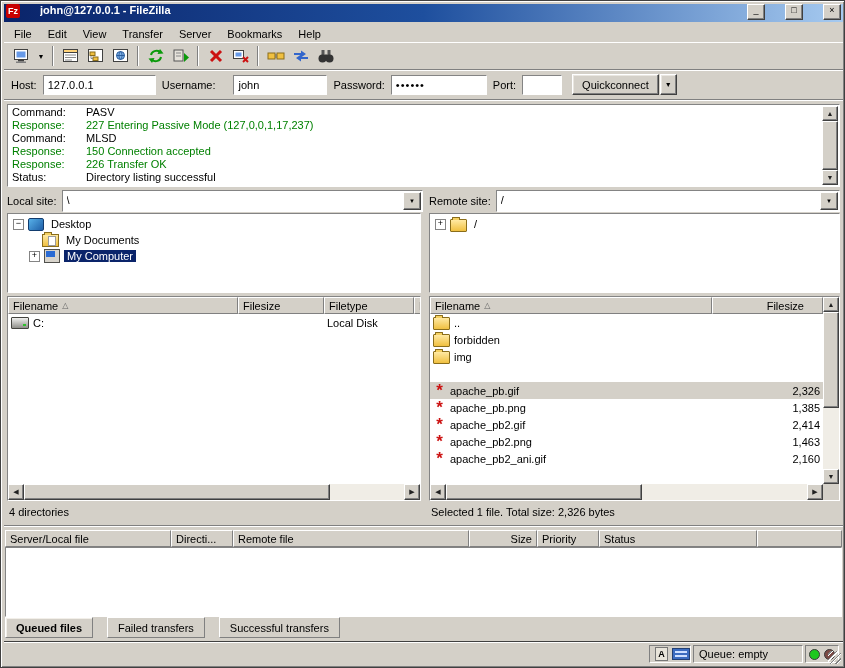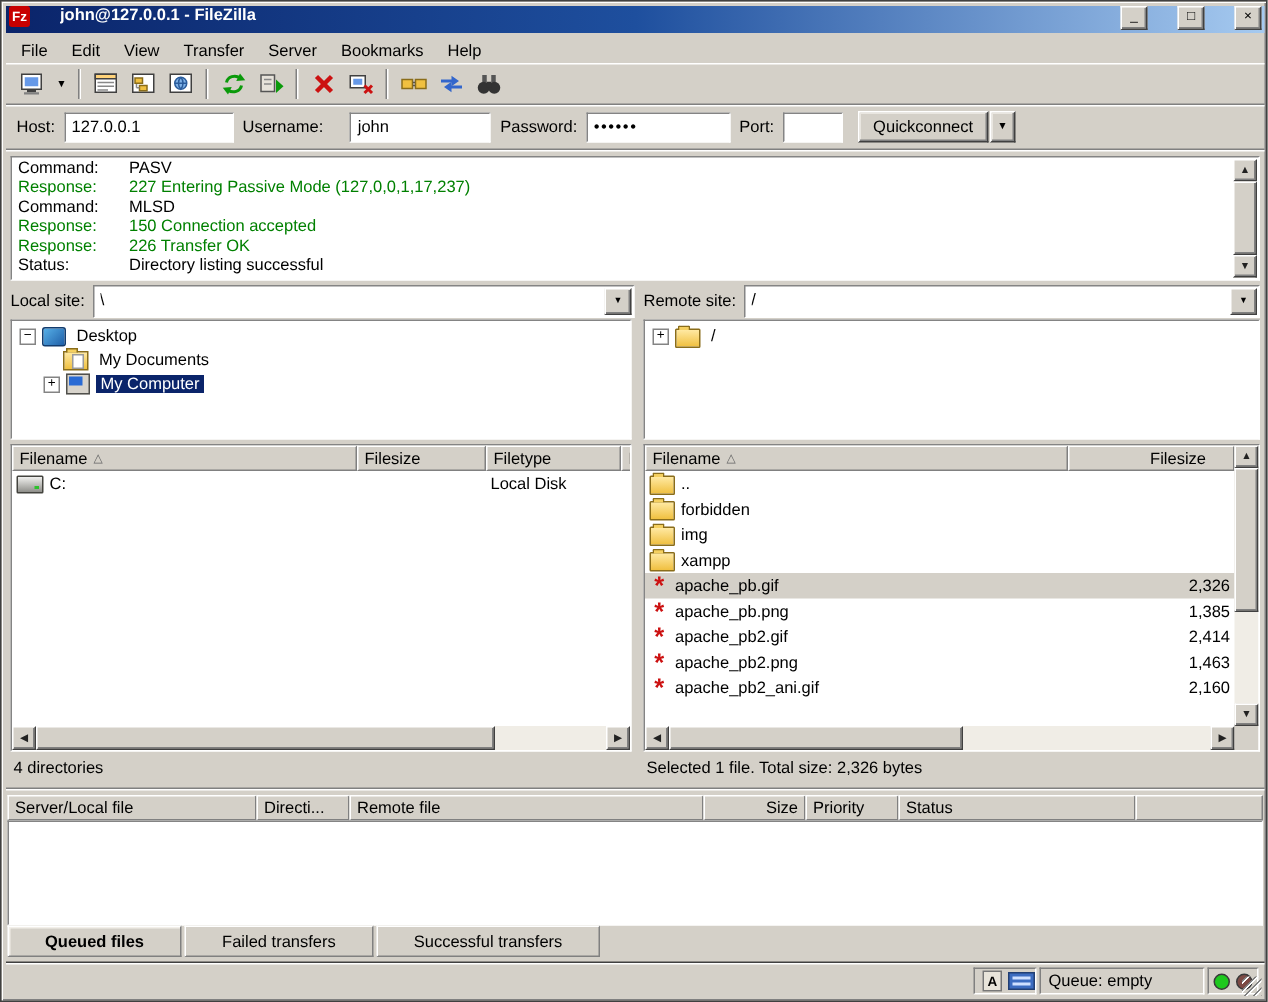--- a/index.html
+++ b/index.html
@@ -83,22 +83,22 @@
   .rows{position:absolute;overflow:hidden}
   .frow{height:17px;display:flex;align-items:center}
   .fcell{display:flex;align-items:center;gap:4px;padding:0 3px;white-space:nowrap;overflow:hidden;box-sizing:border-box;flex:none;height:17px}
   .num{justify-content:flex-end}
   .sel-row{background:#d4d0c8}
   .sb-h{position:absolute;bottom:0;height:16px;display:flex}
   .sb-v{position:absolute;right:0;top:0;width:16px;display:flex;flex-direction:column}
   .corner{position:absolute;right:0;bottom:0;width:16px;height:16px;background:#d4d0c8}
   
   .divider{border-top:1px solid #808080;border-bottom:1px solid #ffffff;height:2px}
-  .tab{height:19px;padding:0 24px;background:#d4d0c8;border:1px solid;border-color:#ffffff #808080 #808080 #ffffff;
-       display:inline-flex;align-items:center;margin-right:2px;white-space:nowrap}
+  .tab{height:19px;padding:0 10px;background:#d4d0c8;border:1px solid;border-color:#ffffff #808080 #808080 #ffffff;
+       display:inline-flex;align-items:center;margin-right:14px;white-space:nowrap}
   .tab.active{font-weight:bold;box-shadow:inset 1px 1px 0 #f2efe9}
   .sp{position:absolute;top:3px;height:18px;border:1px solid;border-color:#808080 #ffffff #ffffff #808080;
       display:flex;align-items:center;padding:0 5px;gap:4px;box-sizing:border-box}
   .led{width:9px;height:9px;border-radius:50%;border:1px solid #3a3a3a;flex:none}
   .led-green{background:#1ec81e}
   .led-dark{background:#7c4a44}
   .i-abadge{width:11px;height:12px;background:#e8e4da;border:1px solid #777;font-size:9px;font-weight:bold;
             display:flex;align-items:center;justify-content:center;flex:none}
   .i-abadge::before{content:"A"}
   .i-kbd{position:relative;width:16px;height:10px;background:#3c6cc0;border:1px solid #223f73;flex:none}
@@ -386,24 +386,20 @@
       <div class="frow">
         <div class="fcell" style="width:282px">
             <span class="i-folder"></span>
             <span>img</span>
           </div>
         <div class="fcell num" style="width:111px">
             <span></span>
           </div>
       </div>
       <div class="frow">
-        <div class="fcell" style="width:282px">
-            <span class="i-folder"></span>
-            <span>xampp</span>
-          </div>
         <div class="fcell num" style="width:111px">
             <span></span>
           </div>
       </div>
       <div class="frow sel-row">
         <div class="fcell" style="width:282px">
             <span class="i-broken"></span>
             <span>apache_pb.gif</span>
           </div>
         <div class="fcell num" style="width:111px">

